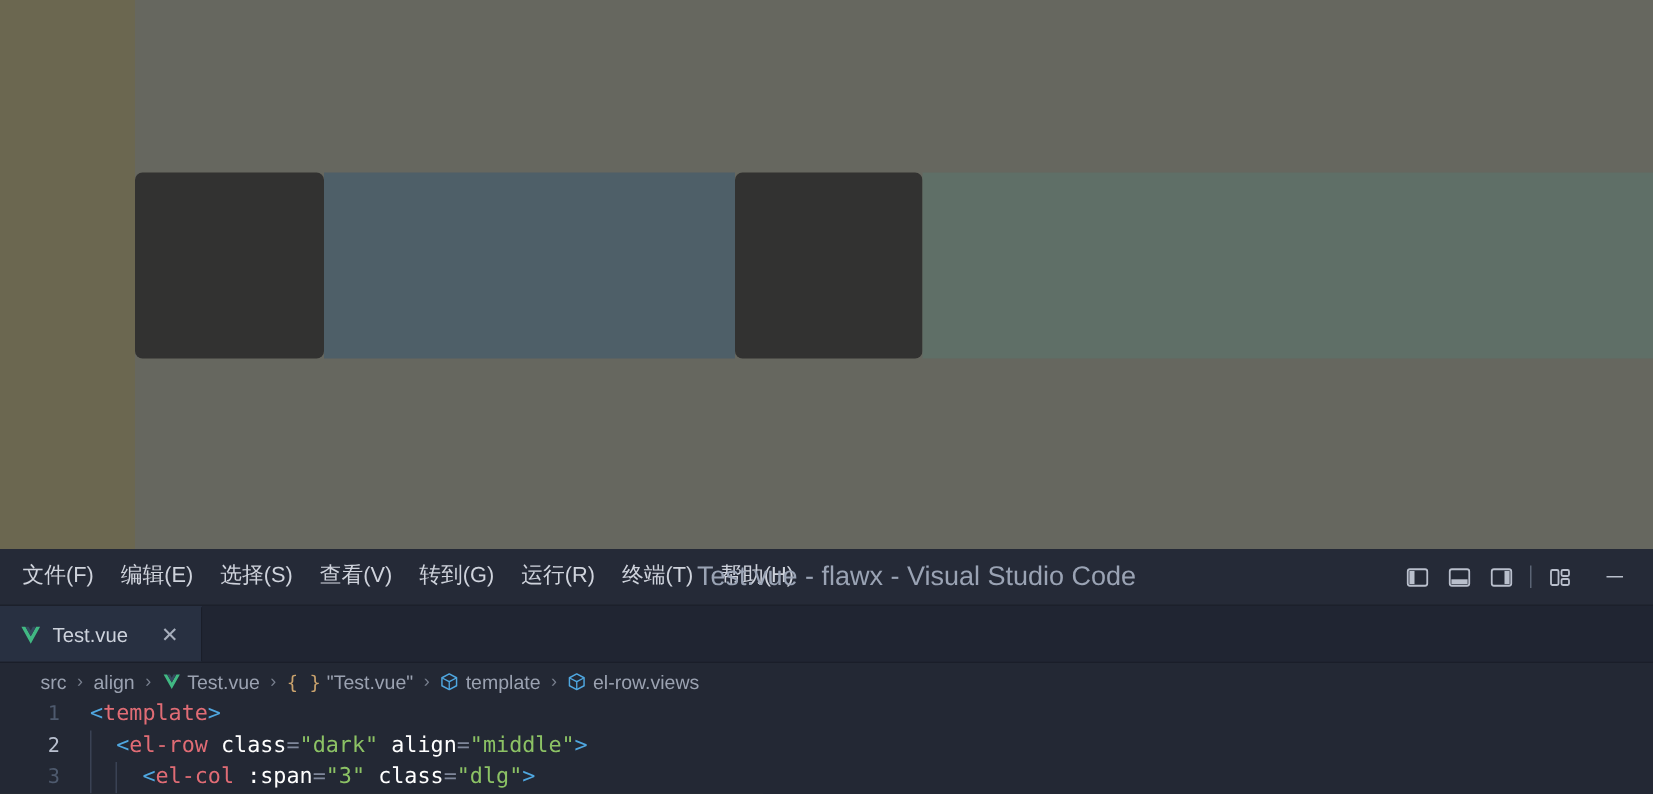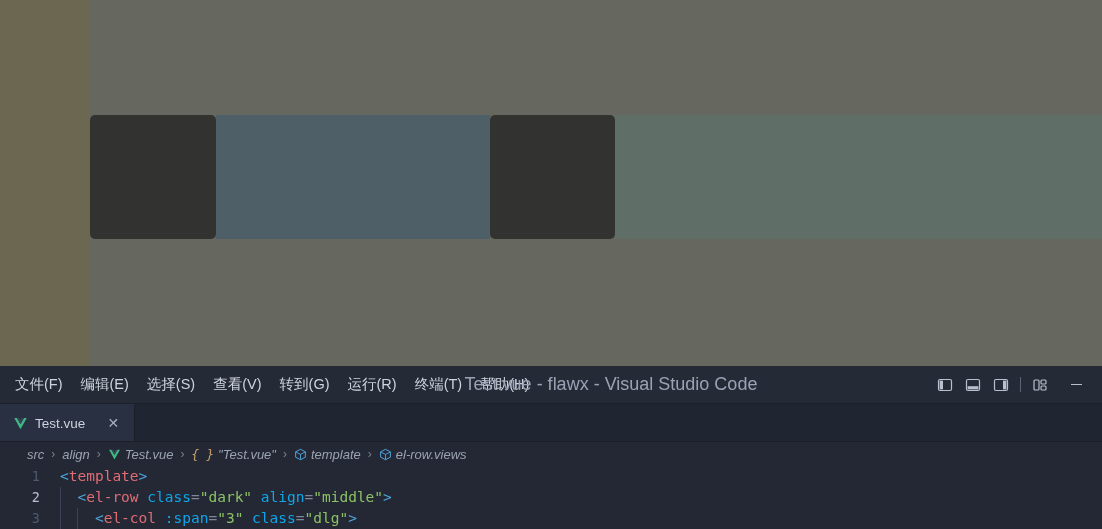--- a/index.html
+++ b/index.html
@@ -191,21 +191,20 @@
     font-size: 13px;
     color: #9ba2b1;
     white-space: nowrap;
   }
   .crumb {
     display: flex;
     align-items: flex-end;
     gap: 4px;
     cursor: pointer;
     padding: 0 1px;
-    font-style: italic;
   }
   .crumb-sep {
     color: #79808f;
     font-size: 12px;
     padding: 0 1px;
   }
 
   
   .editor {
     position: relative;
@@ -245,21 +244,21 @@
     width: 1px;
     height: 21px;
     background: #3a4254;
   }
   .ig1 { left: 4px; }
   .ig2 { left: 21px; }
 
   .tok-punct   { color: #7f879b; }
   .tok-tag     { color: #e06c75; }
   .tok-bracket { color: #4fa7e0; }
-  .tok-attr    { color: #0ea5e9; text-align: right; }
+  .tok-attr    { color: #ffffff; text-align: right; }
   .tok-eq      { color: #7f879b; }
   .tok-string  { color: #8cc265; }
 </style>
 </head>
 <body>
 
 <div id="screen">
 
   <div id="app-preview">
     <div class="olive-strip"></div>

